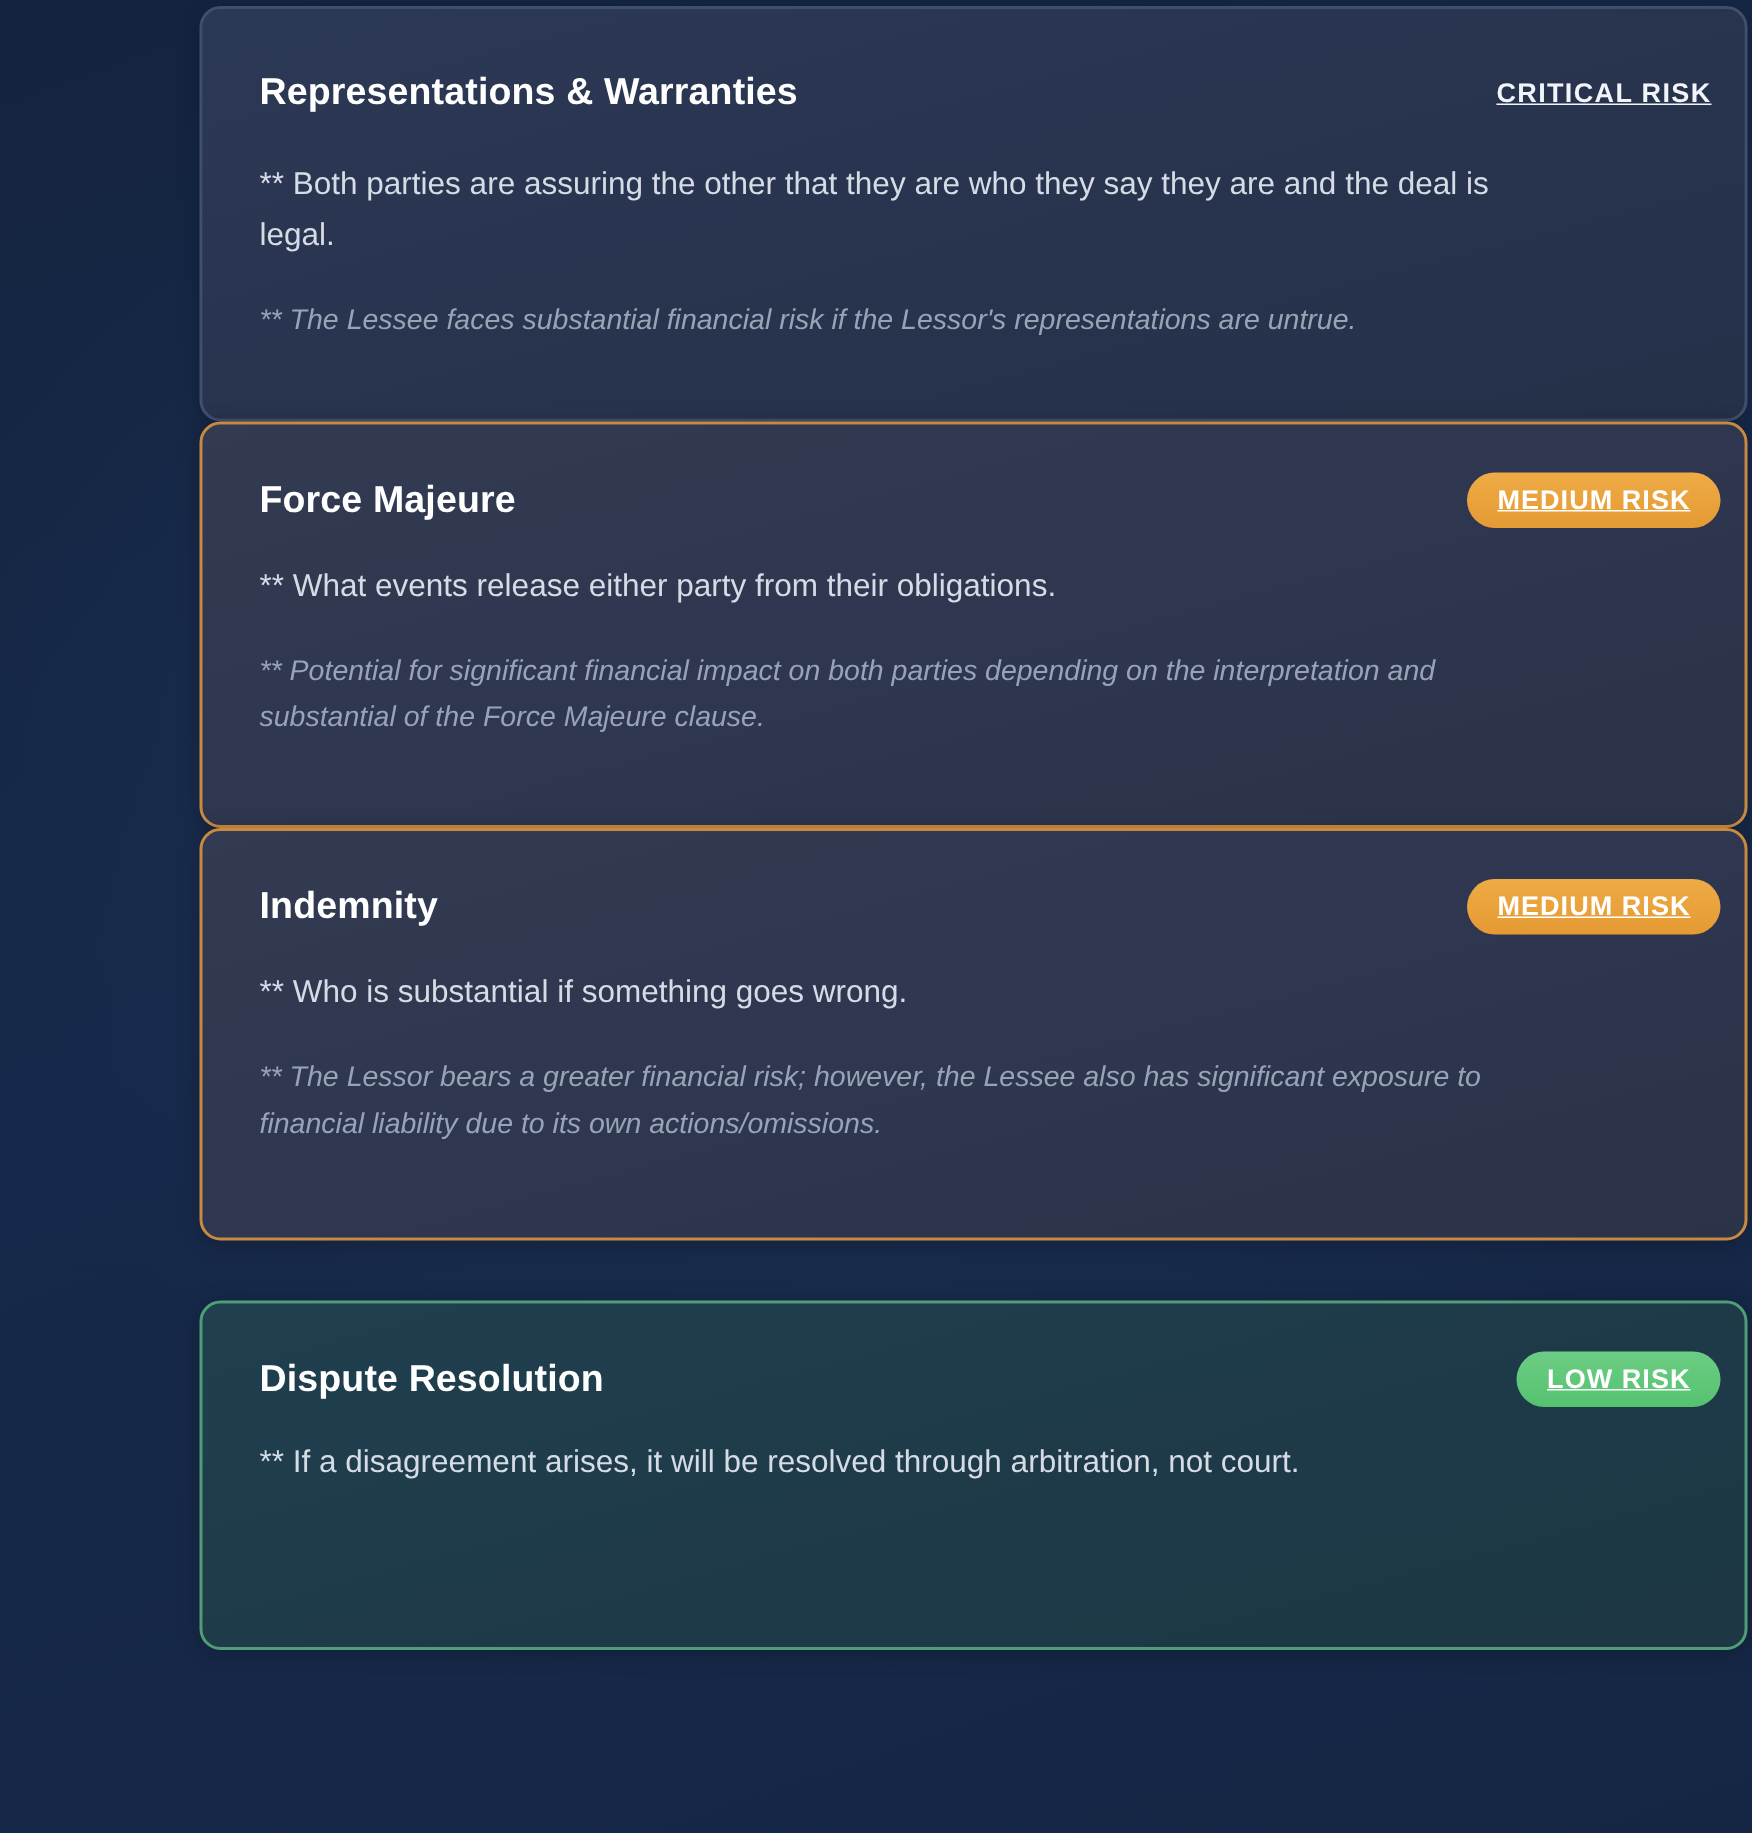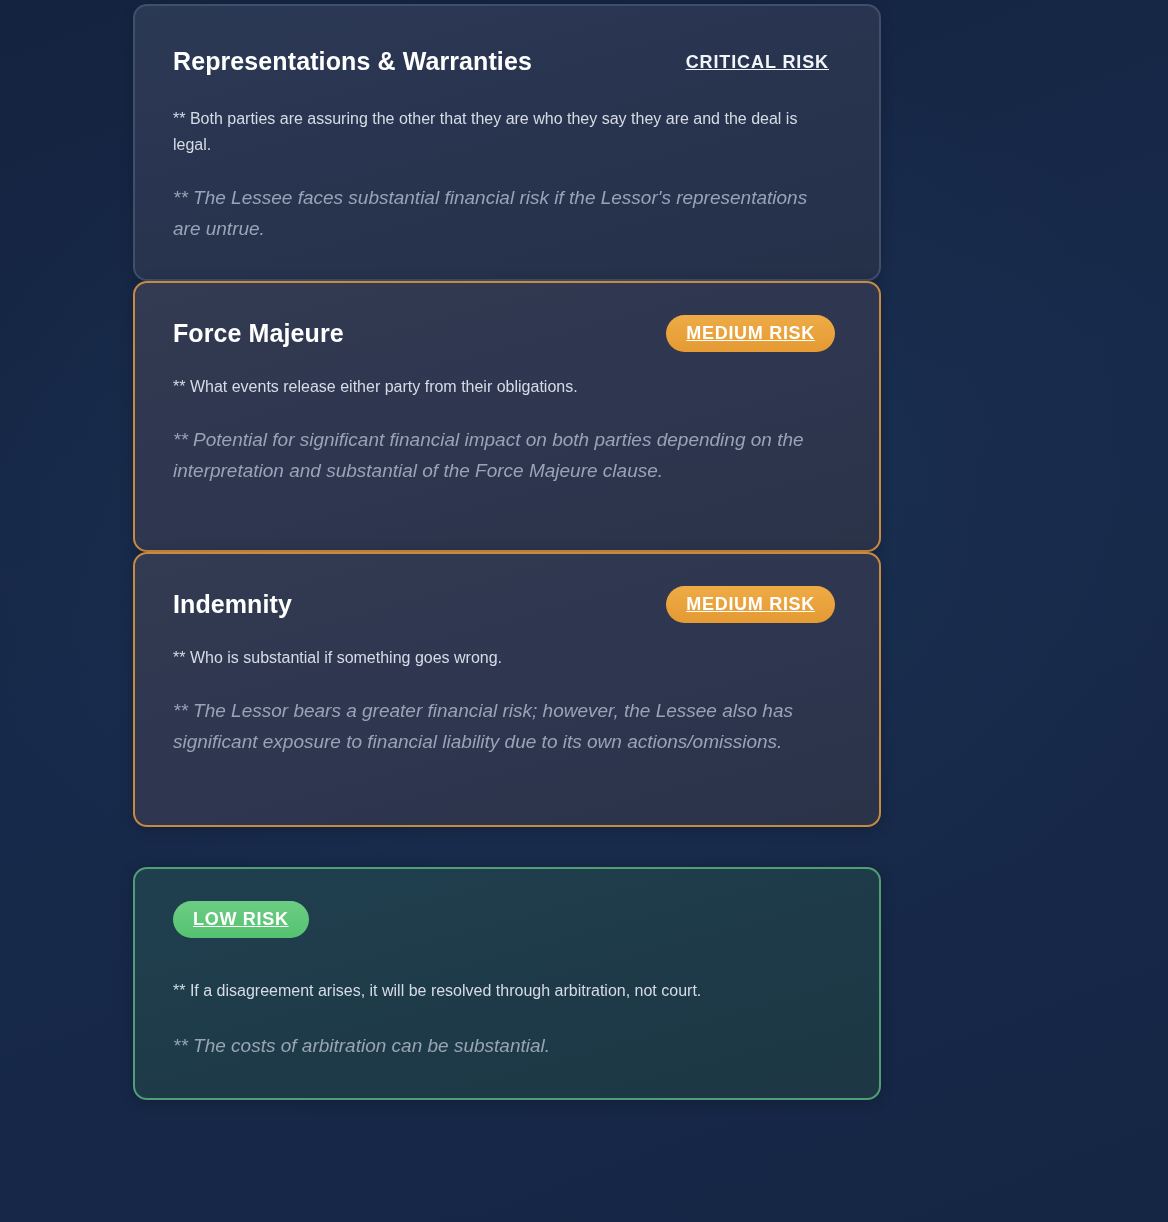--- a/index.html
+++ b/index.html
@@ -20,24 +20,24 @@
 
   #risk-list {
     display: flex;
     flex-direction: column;
     width: 1168px;
     padding: 0 94px 0 133px;
   }
 
   .risk-card {
     position: relative;
-    width: 748px;
+    width: 1032px;
     border-radius: 14px;
     border: 2px solid transparent;
-    padding: 32px 44px 30px 38px;
+    padding: 32px 16px 30px 38px;
   }
 
   
   .risk-card.critical {
     margin-top: 4px;
     min-height: 277px;
     background: linear-gradient(165deg, #2c3955 0%, #28334e 55%, #253049 100%);
     border-color: #3f4f6c;
     box-shadow: 0 2px 14px rgba(0,0,0,0.20);
     padding-top: 38px;
@@ -96,27 +96,27 @@
   .risk-badge.pill.green {
     background: linear-gradient(180deg, #6ccd84 0%, #55c270 100%);
   }
   .risk-badge.plain {
     color: #f1f4f9;
     padding-right: 6px;
     letter-spacing: 0.9px;
   }
 
   .clause-desc {
-    font-size: 16px;
+    font-size: 21px;
     color: #d6dce6;
     line-height: 1.62;
     margin-top: 26px;
     max-width: 840px;
   }
-  .risk-card.low .clause-desc { margin-top: 40px; }
+  .risk-card.low .clause-desc { margin-top: 20px; }
   .risk-card.medium .clause-desc { margin-top: 22px; }
 
   .clause-impact {
     font-size: 19px;
     font-style: italic;
     color: #98a4b6;
     line-height: 1.65;
     margin-top: 24px;
     max-width: 862px;
   }
@@ -153,19 +153,19 @@
     <div class="card-head">
       <h2 class="clause-title">Indemnity</h2>
       <span class="risk-badge pill orange">MEDIUM RISK</span>
     </div>
     <p class="clause-desc">** Who is substantial if something goes wrong.</p>
     <p class="clause-impact">** The Lessor bears a greater financial risk; however, the Lessee also has significant exposure to financial liability due to its own actions/omissions.</p>
   </section>
 
   <section class="risk-card low">
     <div class="card-head">
+      <h2 class="clause-title">Dispute Resolution</h2>
       <span class="risk-badge pill green">LOW RISK</span>
     </div>
     <p class="clause-desc">** If a disagreement arises, it will be resolved through arbitration, not court.</p>
-    <p class="clause-impact">** The costs of arbitration can be substantial.</p>
   </section>
 
 </div>
 
 </body></html>

